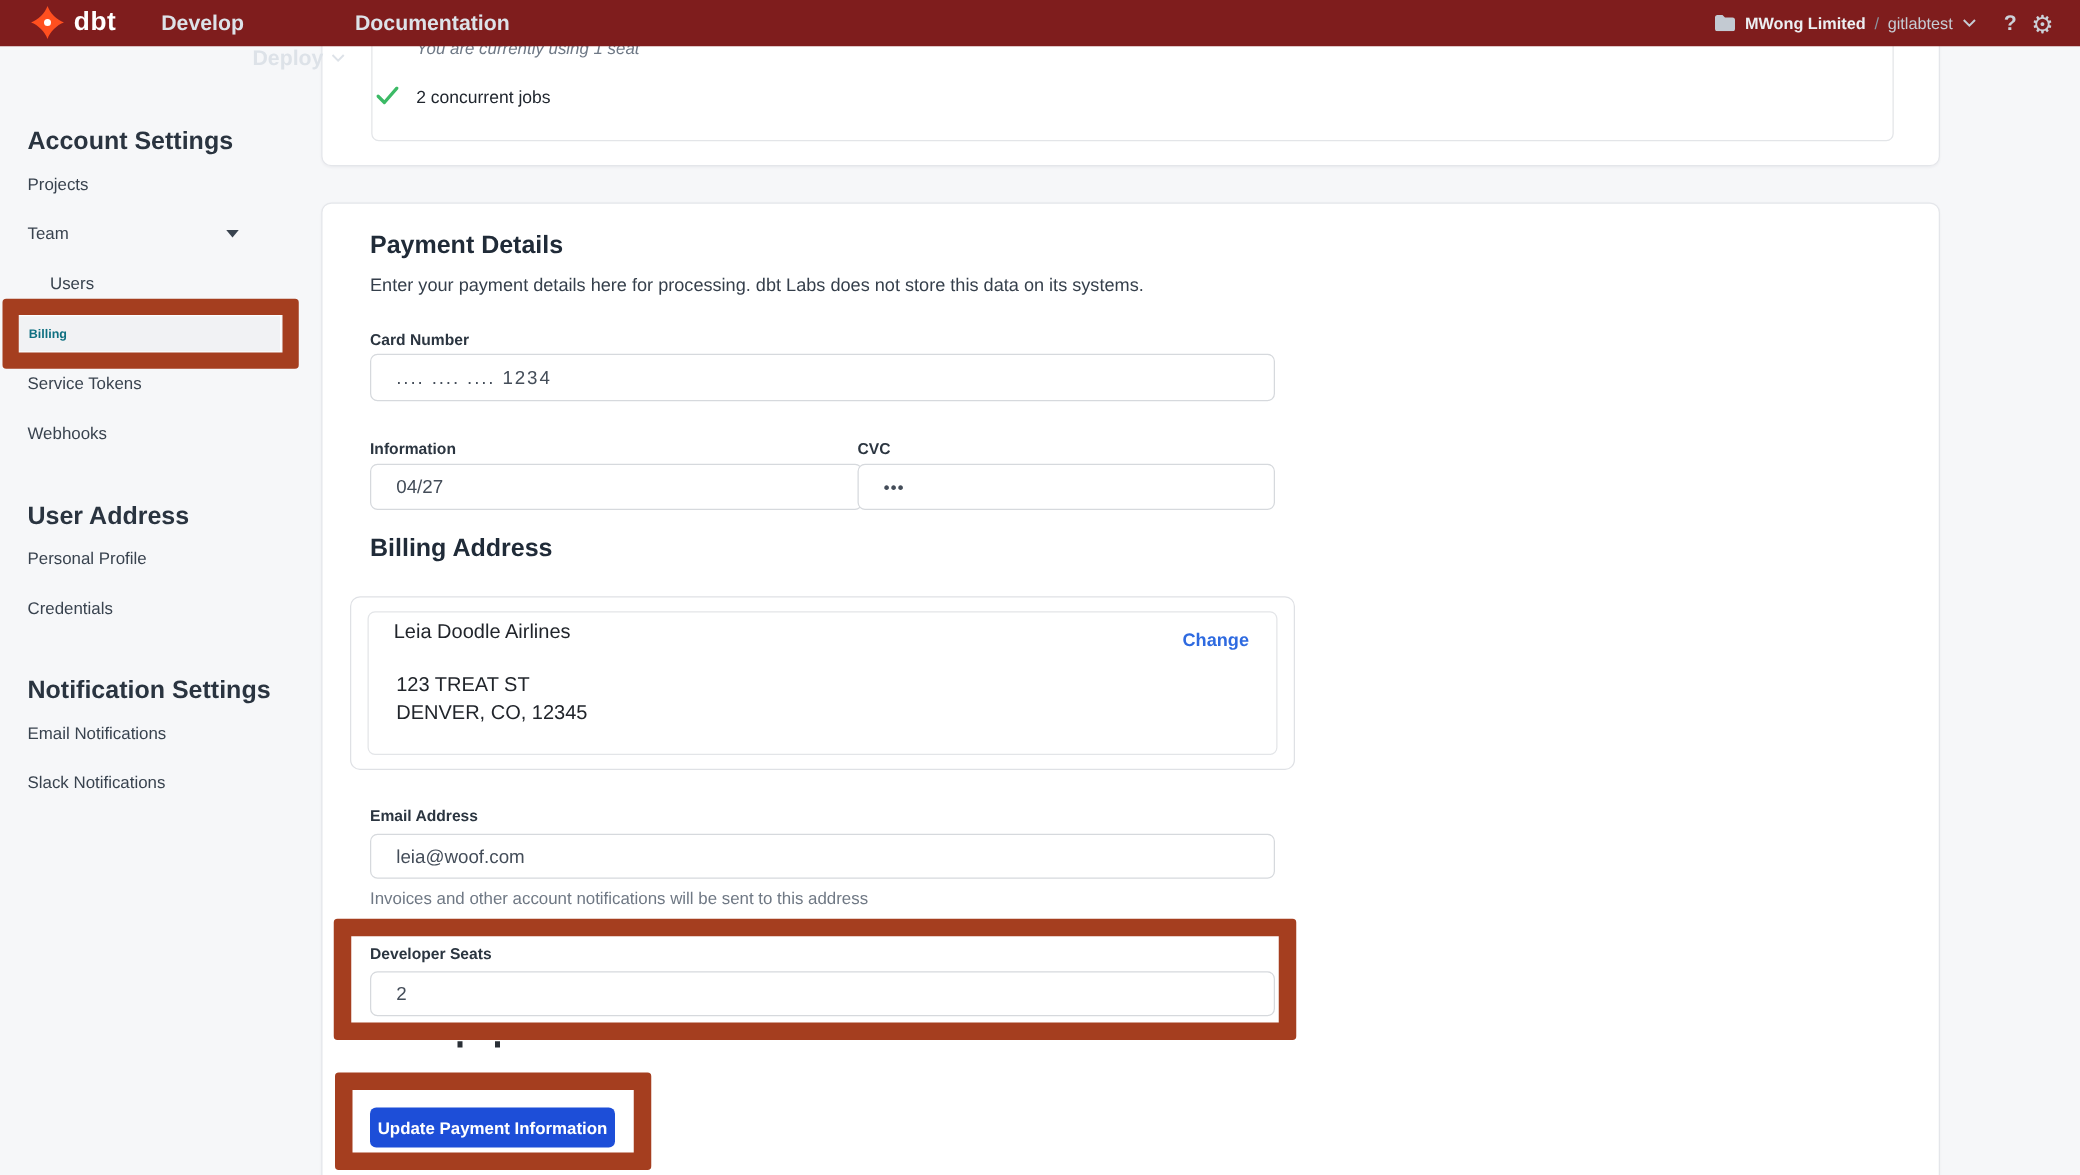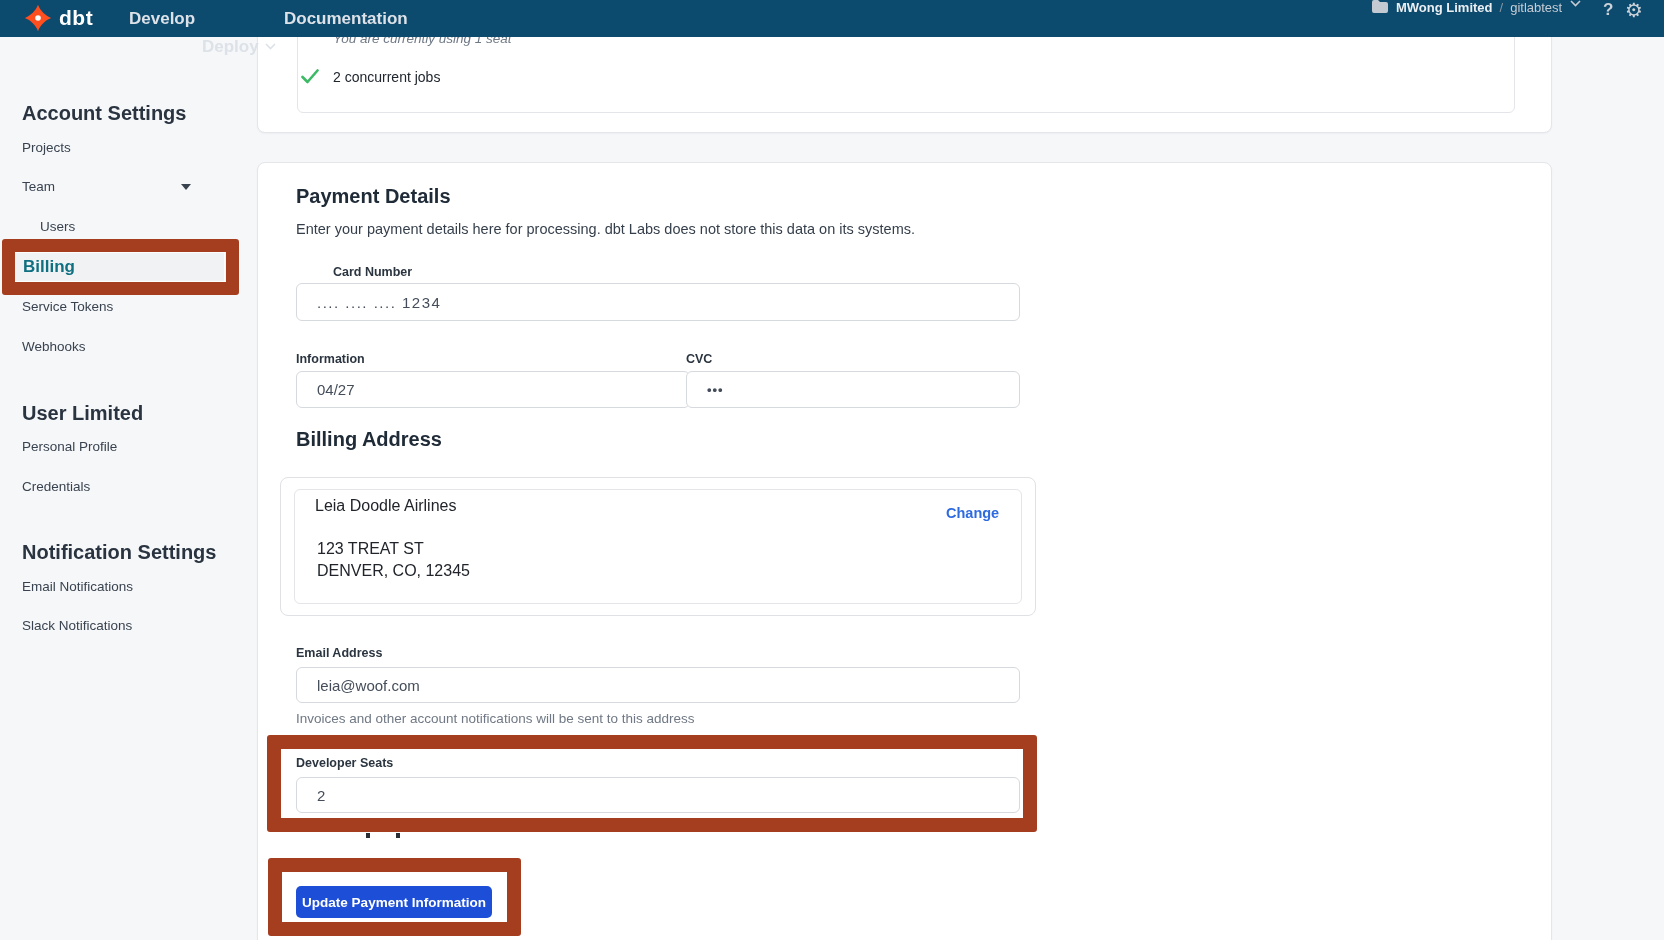--- a/index.html
+++ b/index.html
@@ -1,42 +1,42 @@
 <!DOCTYPE html>
 <html><head>
 <meta charset="utf-8">
 <style>
   * { margin:0; padding:0; box-sizing:border-box; }
   html,body { width:1664px; height:940px; overflow:hidden; }
   body { font-family:"Liberation Sans", sans-serif; background:#f6f7f9; position:relative; }
   .abs { position:absolute; }
 
   
-  .navbar { left:0; top:0; width:1664px; height:37px; background:#0c4a6e; z-index:100;
+  .navbar { left:0; top:0; width:1664px; height:37px; background:#7f1d1d; z-index:100;
             display:flex; align-items:center; }
   .brand { position:absolute; left:24px; top:4px; display:flex; align-items:center; gap:7px; }
   .brand-text { color:#ffffff; font-size:21px; font-weight:bold; letter-spacing:.5px; }
   .nav-link { position:absolute; top:0; height:37px; display:flex; align-items:center; gap:6px;
               color:#dde2e8; font-size:17px; font-weight:600; cursor:pointer; }
-  .nav-right { position:absolute; top:0; height:37px; display:flex; 
+  .nav-right { position:absolute; top:0; height:37px; display:flex; align-items:center;
                color:#dde2e8; font-size:13px; }
   .acct { font-weight:bold; color:#eceff2; }
   .proj { color:#c6ccd4; }
   .slash { color:#8b95a1; margin:0 7px; }
   .help-q { font-size:17px; font-weight:bold; color:#ccd2d9; }
   .gear { font-family:"DejaVu Sans", sans-serif; font-size:20px; color:#ccd2d9; line-height:1; }
 
   
   .side-head { color:#2a3440; font-size:20px; font-weight:bold; }
   .side-item { color:#39434f; font-size:13.5px; cursor:pointer; }
   .tri-down { width:0; height:0; border-left:5px solid transparent; border-right:5px solid transparent;
               border-top:6px solid #39434f; }
   .billing-row { left:14px; top:252px; width:211px; height:30px; background:#f1f2f4;
                  border:1px solid #fdfdfe; display:flex; align-items:center; padding-left:8px;
-                 color:#0f7081; font-size:17px; font-weight:bold; z-index:10; }
+                 color:#0f7081; font-size:10px; font-weight:bold; z-index:10; }
 
   
   .card { background:#ffffff; border:1px solid #e4e6ea; border-radius:8px;
           box-shadow:0 1px 2px rgba(16,24,40,.04); }
   .inner-box { border:1px solid #e3e5e8; border-radius:6px; background:#fff; }
 
   .h2 { font-size:20px; font-weight:bold; color:#202b38; }
   .desc { font-size:14.5px; color:#353f4b; }
   .fld-label { font-size:12.5px; font-weight:bold; color:#2b3540; }
   .input { background:#fff; border:1px solid #d6d9dd; border-radius:6px;
@@ -66,21 +66,21 @@
 <svg class="abs" style="left:301px; top:69px; z-index:1;" width="18" height="15" viewBox="0 0 18 15">
   <polyline points="1.5,8 6.5,13 16.5,1.5" fill="none" stroke="#3cba66" stroke-width="2.6" stroke-linecap="round" stroke-linejoin="round"></polyline>
 </svg>
 <div class="abs feature-text" style="left:333px; top:69px; z-index:1;">2 concurrent jobs</div>
 
 <div class="abs card" style="left:257px; top:162px; width:1295px; height:900px;"></div>
 
 <div class="abs h2" style="left:296px; top:185px;">Payment Details</div>
 <div class="abs desc" style="left:296px; top:221px;">Enter your payment details here for processing. dbt Labs does not store this data on its systems.</div>
 
-<div class="abs fld-label" style="left:296px; top:265px;margin-left:37px;">Card Number</div>
+<div class="abs fld-label" style="left:296px; top:265px;">Card Number</div>
 <div class="abs input" style="left:296px; top:283px; width:724px; height:38px; letter-spacing:1.5px;">.... .... .... 1234</div>
 
 <div class="abs fld-label" style="left:296px; top:352px;">Information</div>
 <div class="abs input" style="left:296px; top:371px; width:394px; height:37px;">04/27</div>
 
 <div class="abs fld-label" style="left:686px; top:352px;">CVC</div>
 <div class="abs input" style="left:686px; top:371px; width:334px; height:37px; font-size:13px; font-weight:bold; letter-spacing:1px;">•••</div>
 
 <div class="abs h2" style="left:296px; top:428px;">Billing Address</div>
 
@@ -107,21 +107,21 @@
 <div class="abs side-item" style="left:22px; top:140px;">Projects</div>
 <div class="abs side-item" style="left:22px; top:179px;">Team</div>
 <div class="abs tri-down" style="left:181px; top:184px;"></div>
 <div class="abs side-item" style="left:40px; top:219px;">Users</div>
 <div class="abs billing-row">
   <span>Billing</span>
 </div>
 <div class="abs side-item" style="left:22px; top:299px;">Service Tokens</div>
 <div class="abs side-item" style="left:22px; top:339px;">Webhooks</div>
 
-<div class="abs side-head" style="left:22px; top:402px;">User Limited</div>
+<div class="abs side-head" style="left:22px; top:402px;">User Address</div>
 <div class="abs side-item" style="left:22px; top:439px;">Personal Profile</div>
 <div class="abs side-item" style="left:22px; top:479px;">Credentials</div>
 
 <div class="abs side-head" style="left:22px; top:541px;">Notification Settings</div>
 <div class="abs side-item" style="left:22px; top:579px;">Email Notifications</div>
 <div class="abs side-item" style="left:22px; top:618px;">Slack Notifications</div>
 
 <div class="abs anno" style="left:2px; top:239px; width:237px; height:56px;"></div>
 <div class="abs anno" style="left:267px; top:735px; width:770px; height:97px; border-width:14px;"></div>
 <div class="abs anno" style="left:268px; top:858px; width:253px; height:78px; border-width:14px;"></div>

